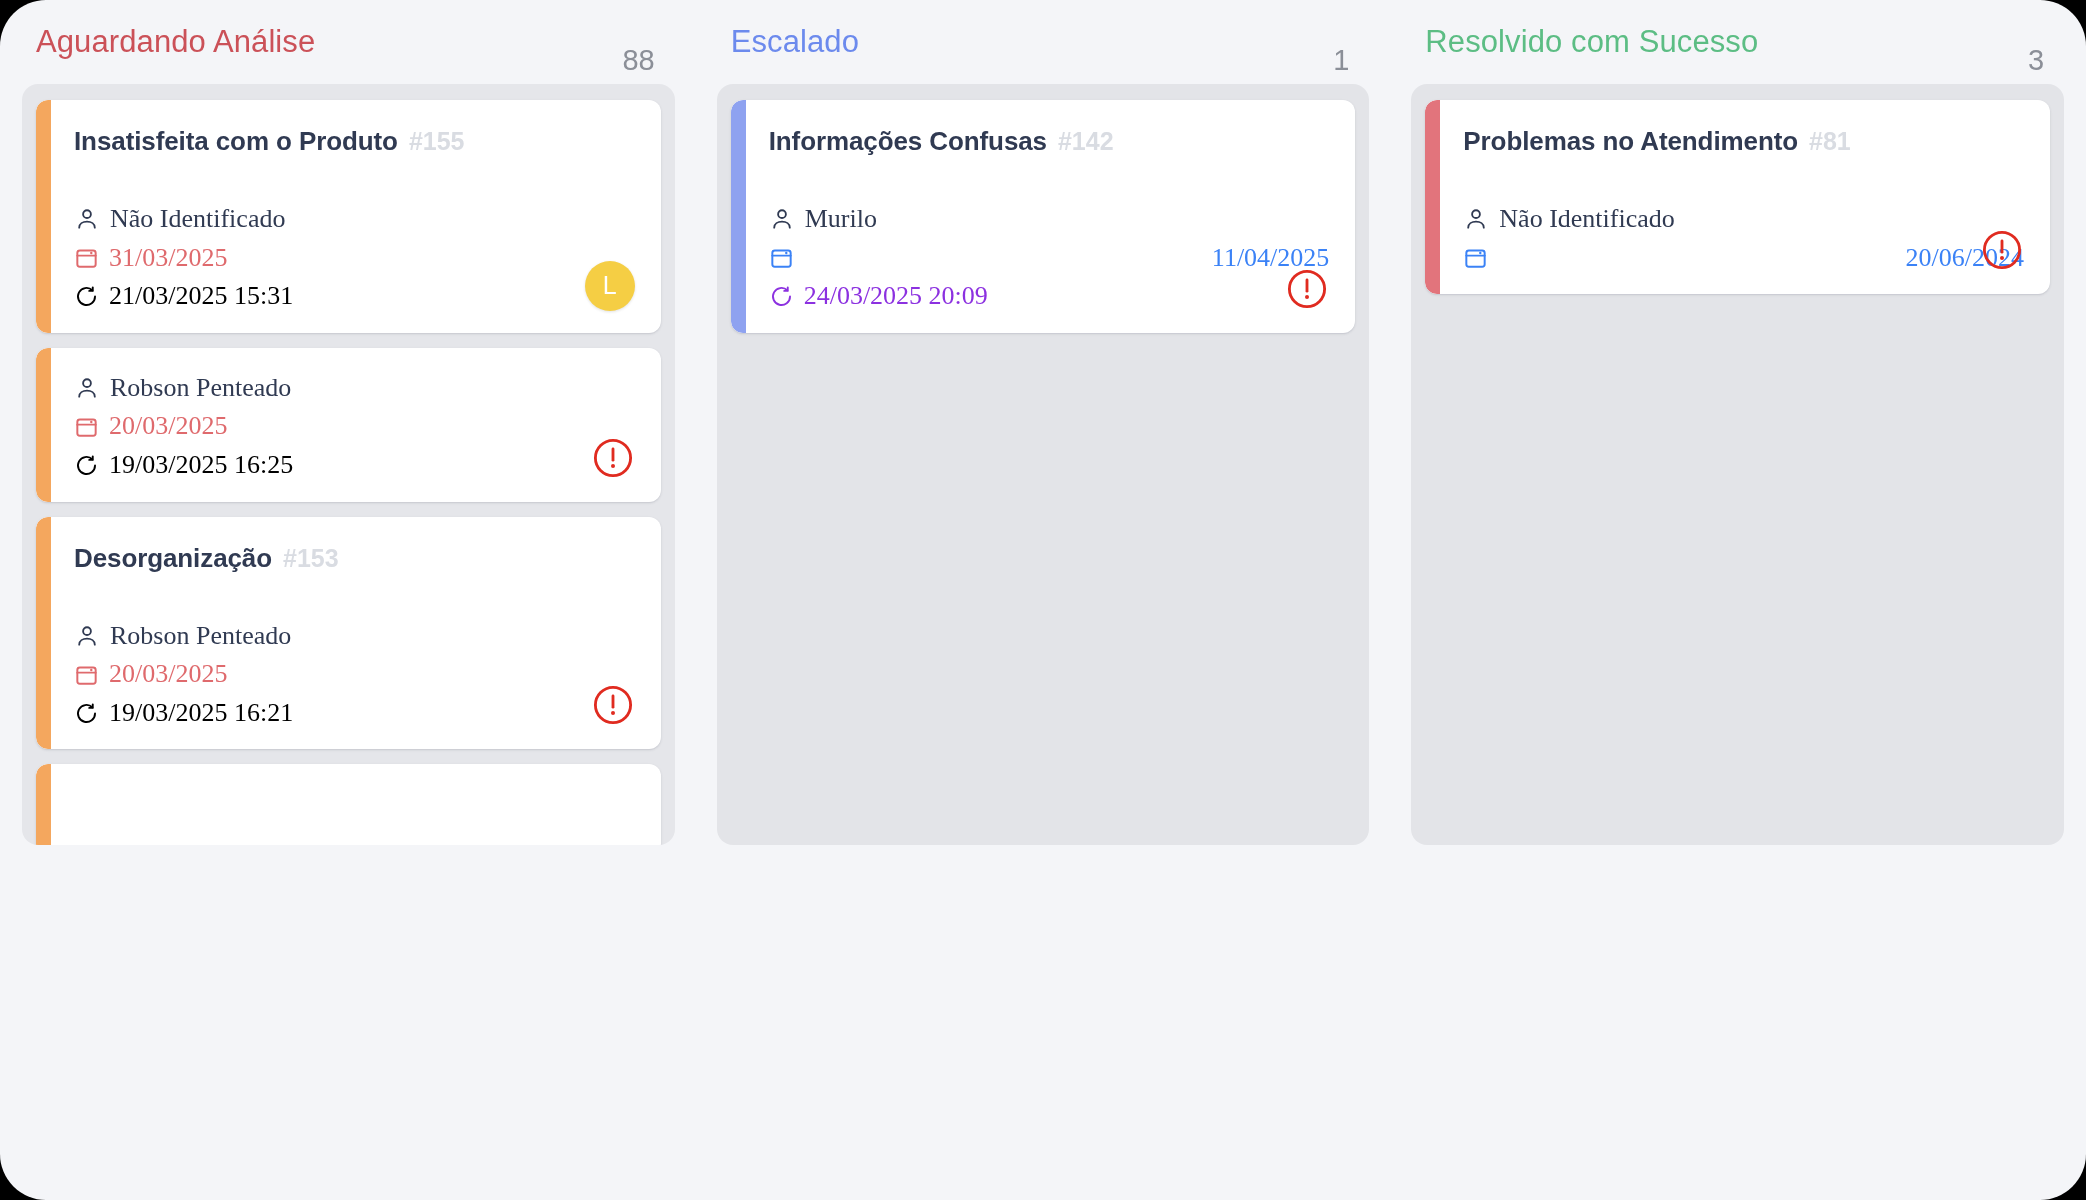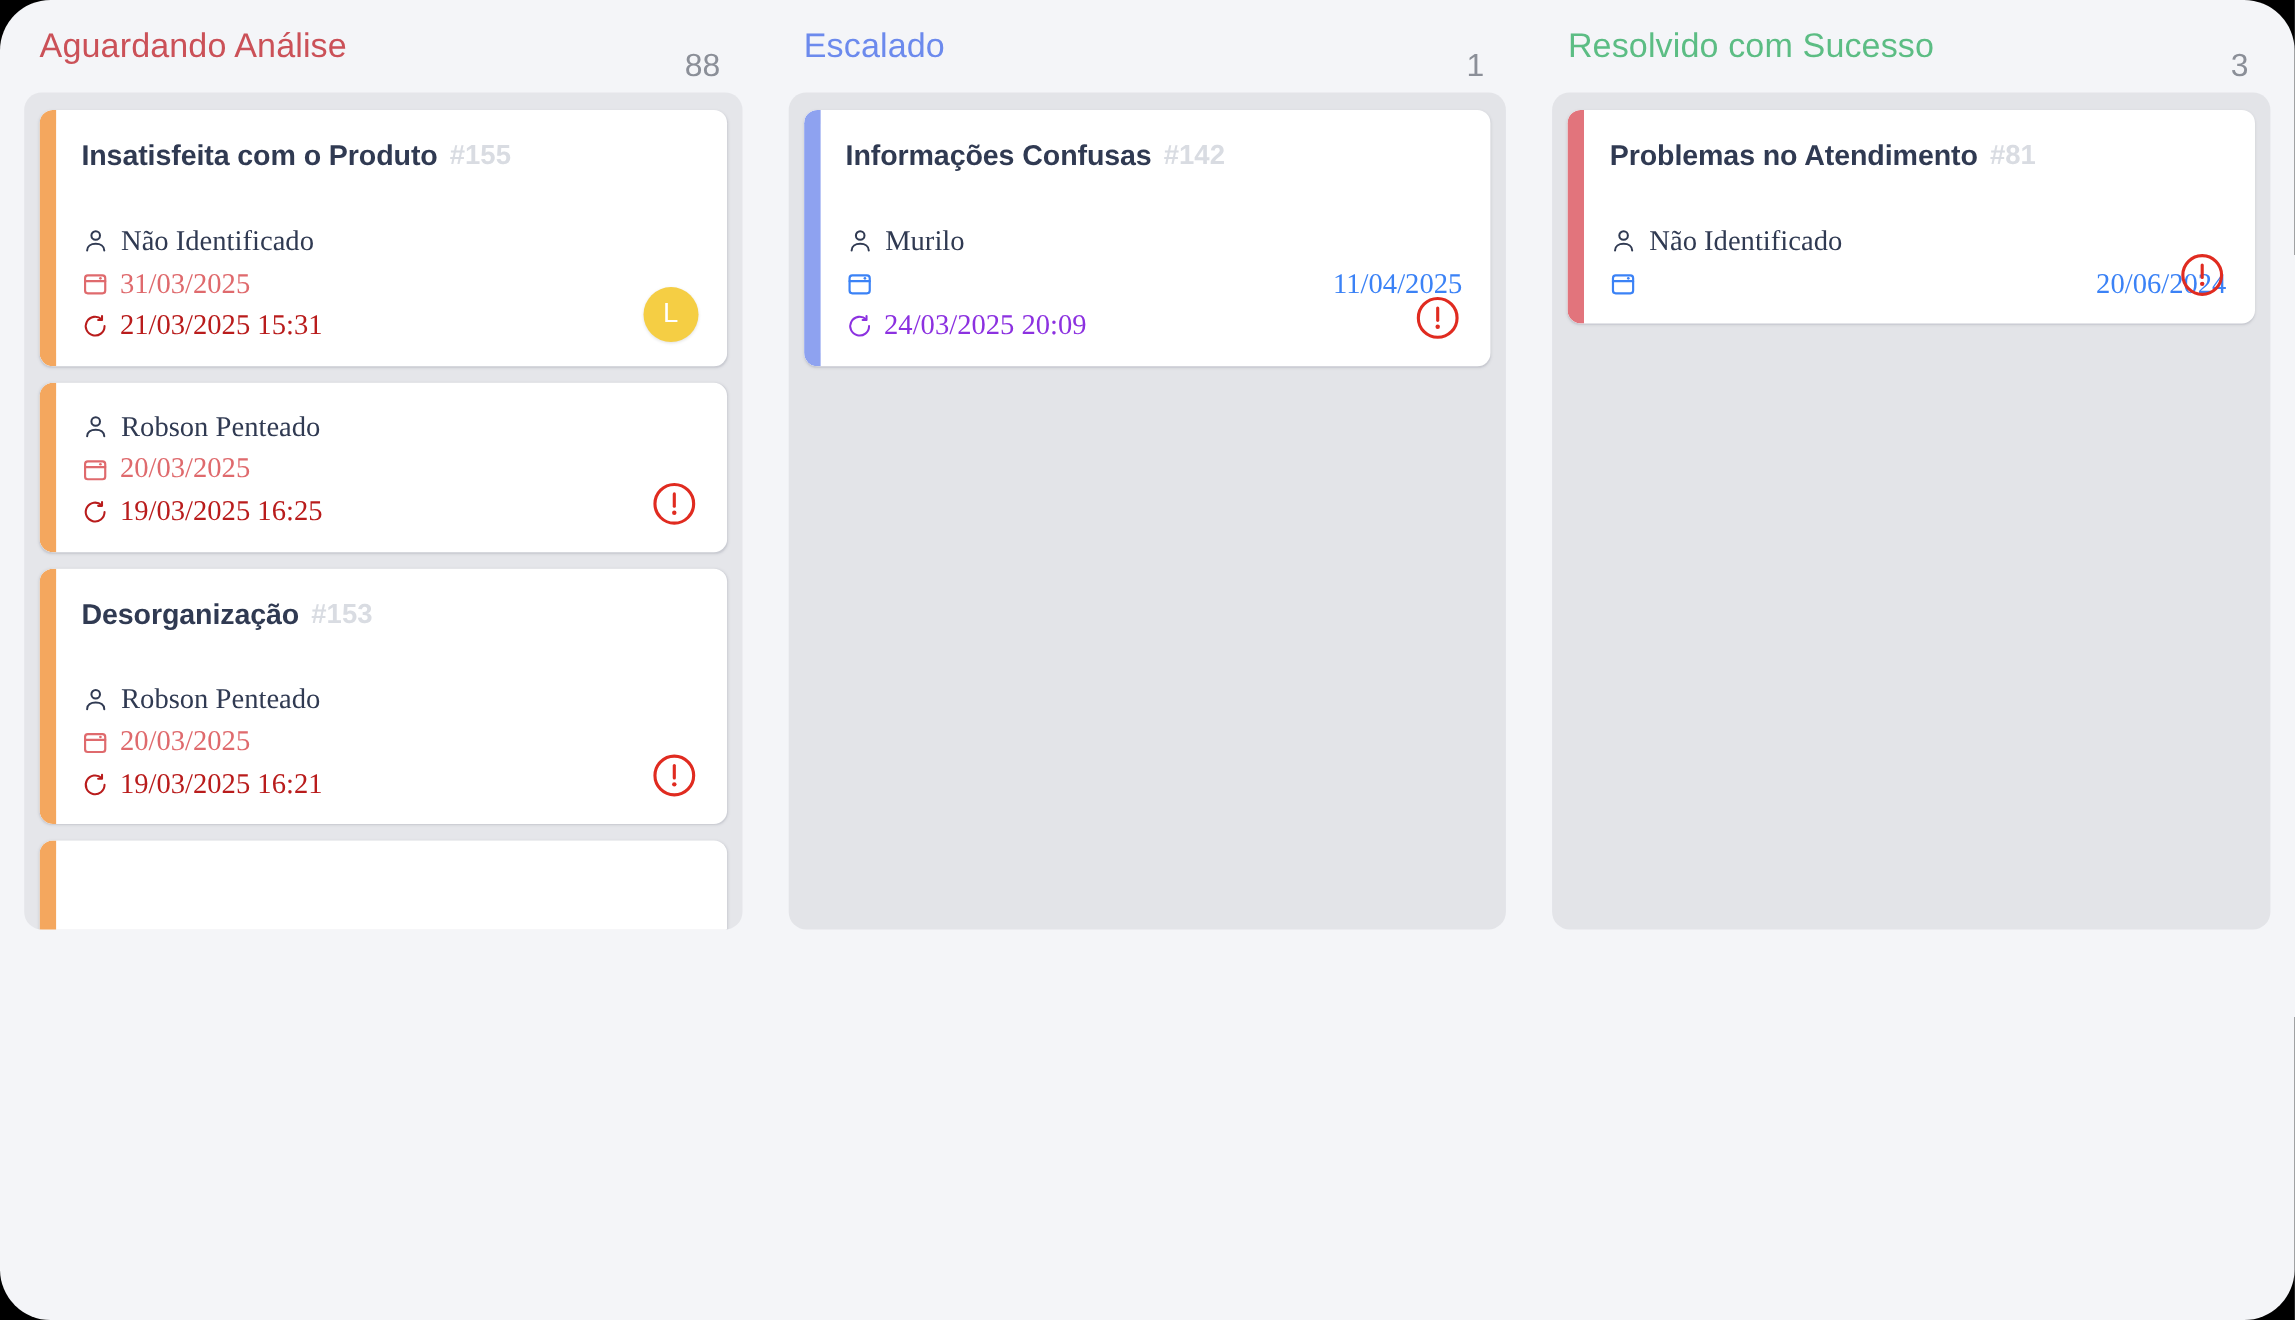--- a/index.html
+++ b/index.html
@@ -124,21 +124,21 @@
     gap: 10px;
     font-size: 26px;
     color: #303a52;
     line-height: 1.1;
     white-space: nowrap;
   }
   .meta-row svg { flex: 0 0 auto; display: block; }
   .meta-row.due-overdue { color: #df6a6d; }
   .meta-row.due-normal  { color: #3b82f6; justify-content: space-between; }
   .meta-row.upd-purple  { color: #8c31e0; }
-  .meta-row.upd-dark    { color: #b91c1c; }
+  .meta-row.upd-dark    { color: #000000; }
 
   .card-footer {
     position: absolute;
     right: 26px;
     bottom: 22px;
     display: flex;
     align-items: center;
   }
 
   .avatar {

